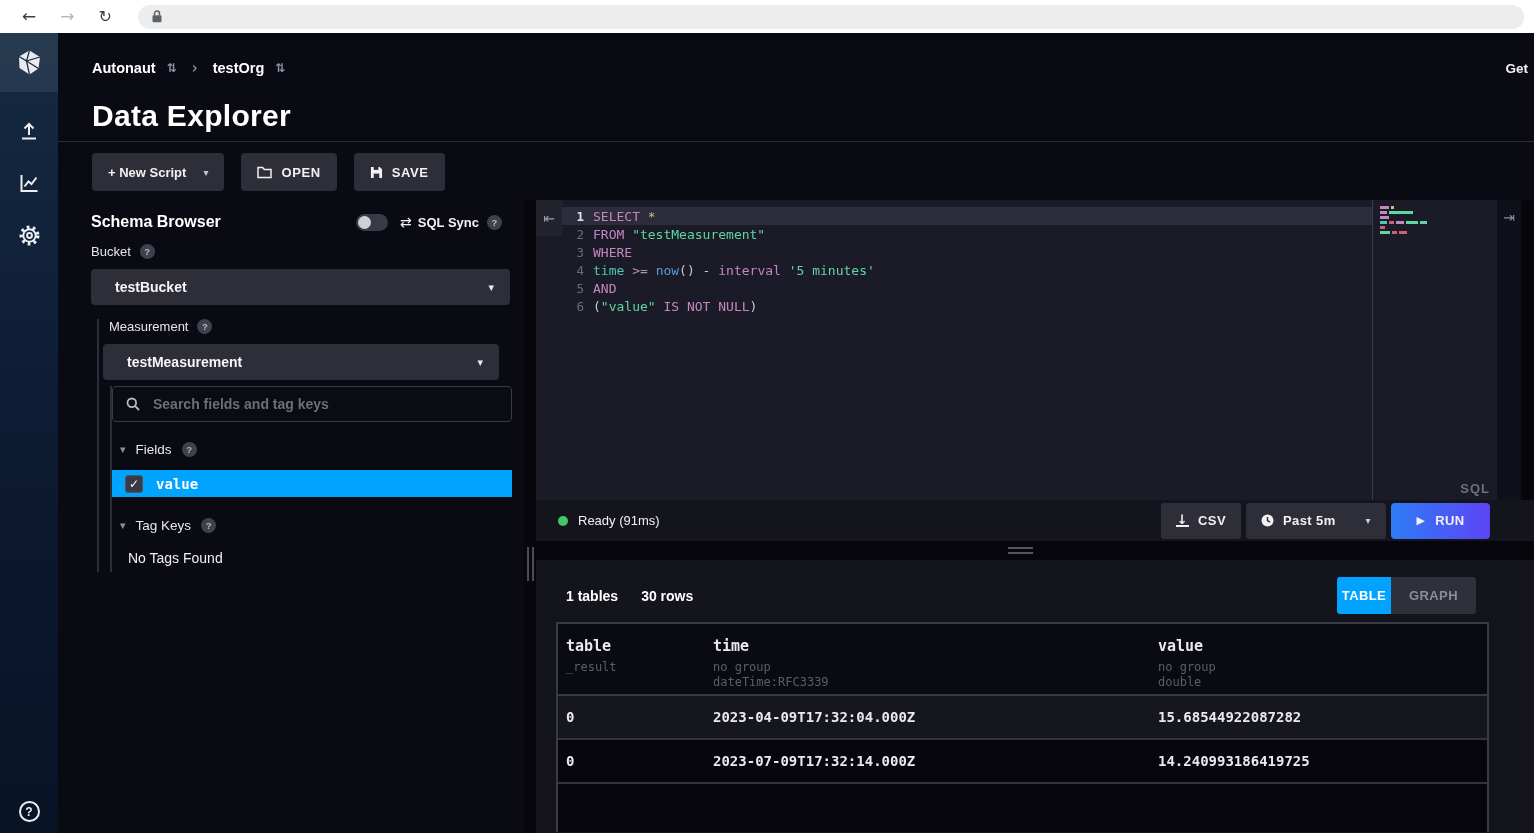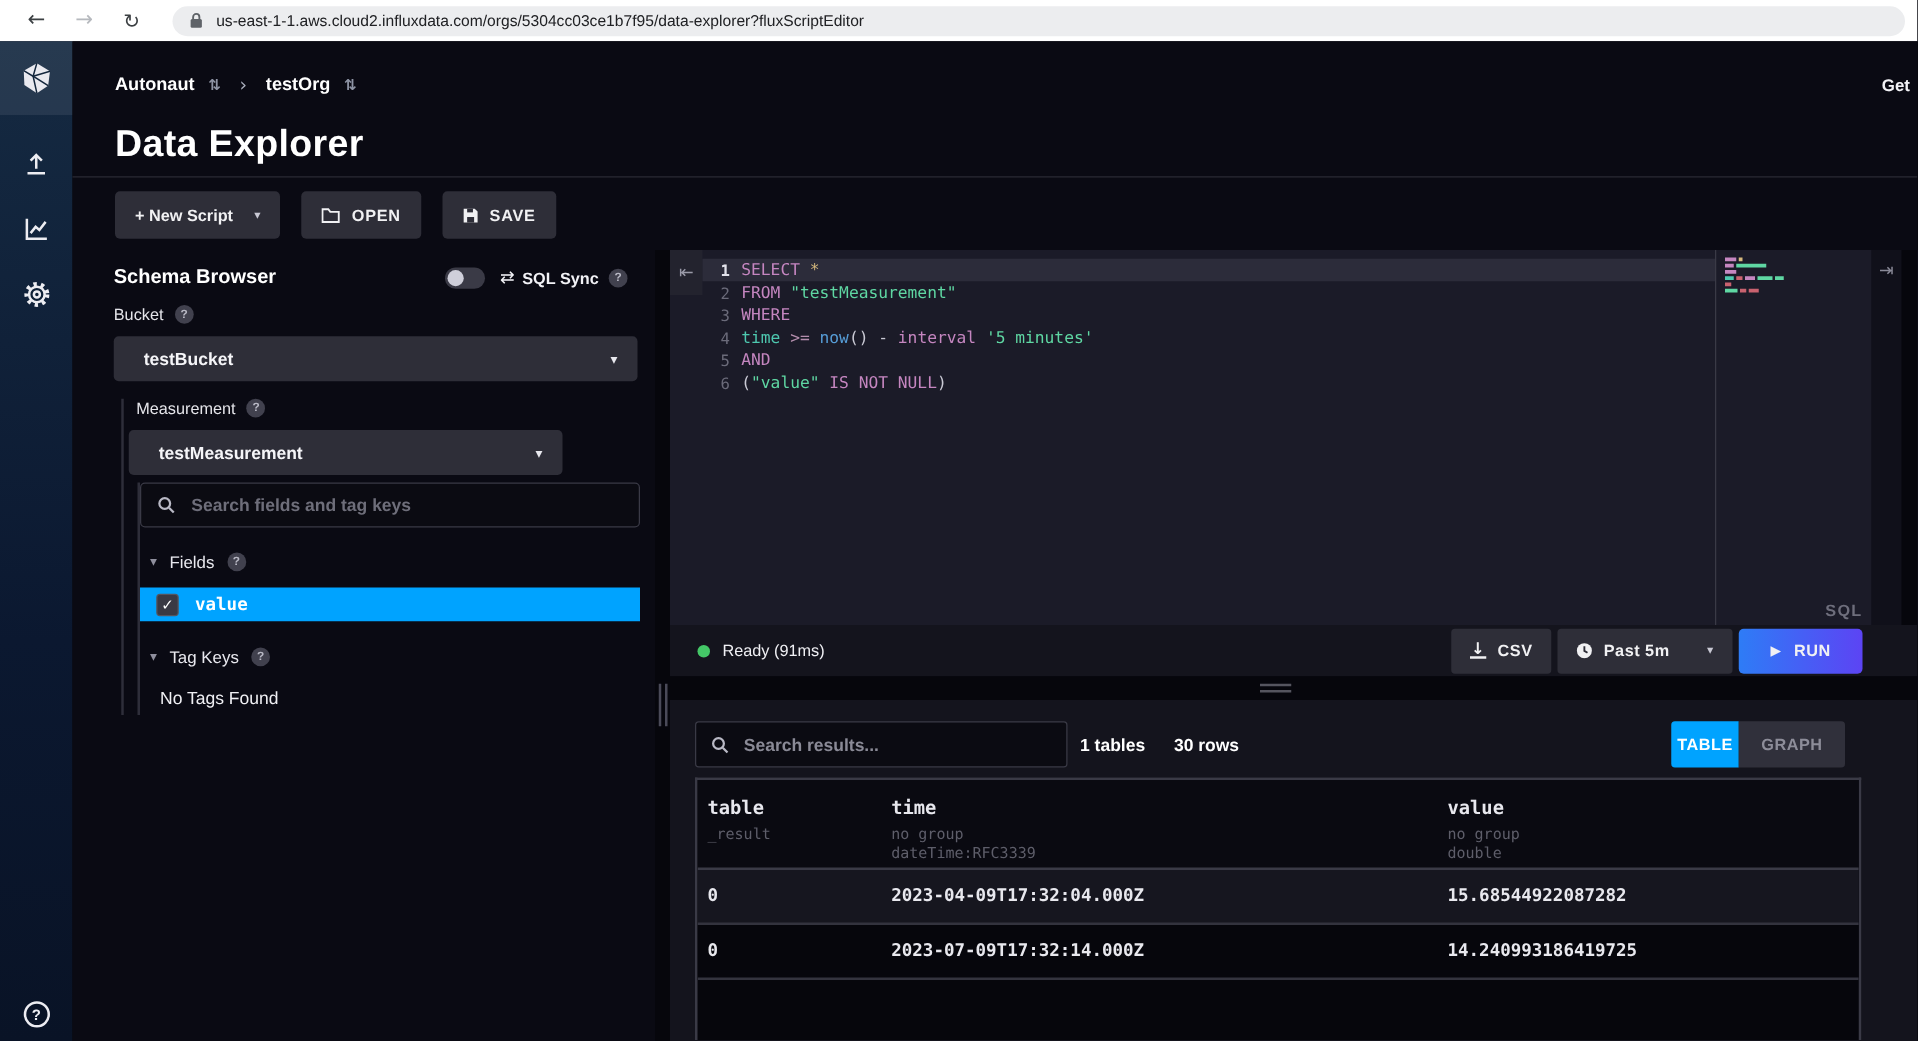--- a/index.html
+++ b/index.html
@@ -78,21 +78,21 @@
     font-size:9.5px; font-weight:bold; display:flex; align-items:center; justify-content:center; cursor:pointer; flex:0 0 15px;
   }
   .field-label { margin-top:13px; display:flex; align-items:center; gap:9px; color:#E5E5EA; font-size:13px; }
   .dropdown {
     margin-top:10px; height:36px; width:419px; background:#2E2E38; border-radius:4px;
     display:flex; align-items:center; padding:0 16px 0 24px; cursor:pointer;
   }
   .dropdown .dd-text { flex:1; color:#F5F5F8; font-size:14px; font-weight:bold; }
   .dropdown .caret { color:#E8E8EE; font-size:11px; }
   .m-section { margin-left:6px; border-left:2px solid #2E2E3A; padding-left:2px; margin-top:14px; }
-  .m-section .dropdown { width:347px; margin-left:2px; }
+  .m-section .dropdown { width:396px; margin-left:2px; }
   .sub-section { margin-left:9px; border-left:2px solid #2E2E3A; margin-top:6px; padding-bottom:6px; }
   .search-box {
     height:36px; width:400px; border:1px solid #3A3A46; background:#0B0B12; border-radius:4px;
     display:flex; align-items:center; padding:0 13px; gap:11px;
   }
   .search-box input, .r-search input {
     border:none; outline:none; background:transparent; flex:1;
     font-family:"Liberation Sans",sans-serif; font-size:14px; font-weight:bold; color:#E8E8EE;
   }
   .search-box input::placeholder { color:#6E6E7A; }
@@ -179,21 +179,20 @@
 
 <div class="chrome">
   <span class="nav-ico glyph">←</span>
   <span class="nav-ico glyph disabled">→</span>
   <span class="nav-ico glyph reload">↻</span>
   <div class="urlbar">
     <svg width="10" height="13" viewBox="0 0 10 13">
       <path d="M2.5 5.5V3.6a2.5 2.5 0 0 1 5 0v1.9" stroke="#5F6368" stroke-width="1.5" fill="none"></path>
       <rect x="0.5" y="5.2" width="9" height="7" rx="1.2" fill="#5F6368"></rect>
     </svg>
-    <input readonly="" value="us-east-1-1.aws.cloud2.influxdata.com/orgs/5304cc03ce1b7f95/data-explorer?fluxScriptEditor" style="">
   </div>
 </div>
 
 <div class="app">
 
   <div class="sidebar">
     <div class="logo-cell">
       <svg width="27" height="27" viewBox="0 0 27 27">
         <polygon points="13.5,1.5 24,8 22.5,19.5 13.5,25.5 3.5,19 3,7.5" fill="#E9E9EF"></polygon>
         <polyline points="13.5,1.5 10.5,12 22.5,19.5" fill="none" stroke="#13263C" stroke-width="1.2"></polyline>
@@ -423,27 +422,20 @@
 
         <div class="hdivider">
           <span class="h-handle">
               <i></i>
               <i></i>
             </span>
         </div>
 
         <div class="results">
           <div class="results-head">
-            <div class="r-search search-box" style="margin:0;">
-              <svg width="14" height="14" viewBox="0 0 14 14" fill="none" stroke="#B9B9C5" stroke-width="1.8">
-                <circle cx="5.8" cy="5.8" r="4.3"></circle>
-                  <path d="M9.2 9.2 13 13"></path>
-              </svg>
-              <input placeholder="Search results..." style="">
-            </div>
             <div class="counts">
               <span>1 tables</span>
               <span>30 rows</span>
             </div>
             <span class="spacer"></span>
             <div class="tab tab-table">TABLE</div>
             <div class="tab tab-graph">GRAPH</div>
           </div>
 
           <div class="rtable">

